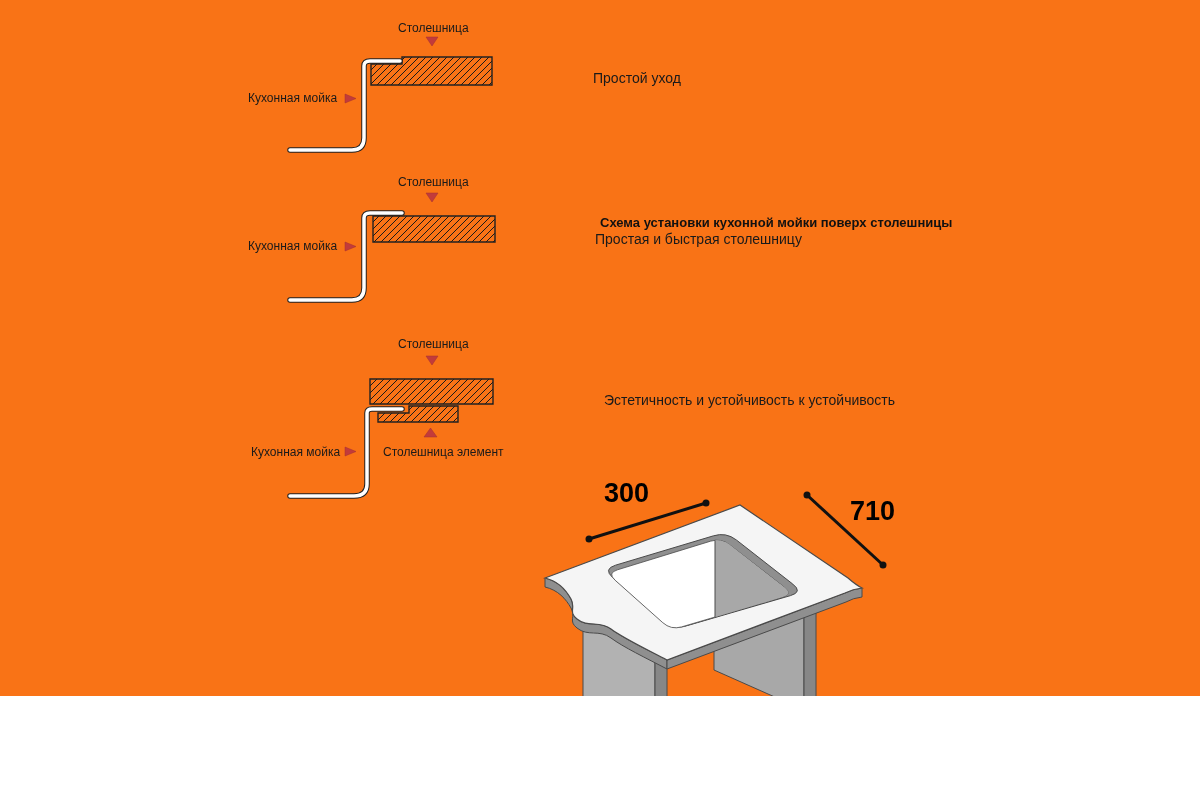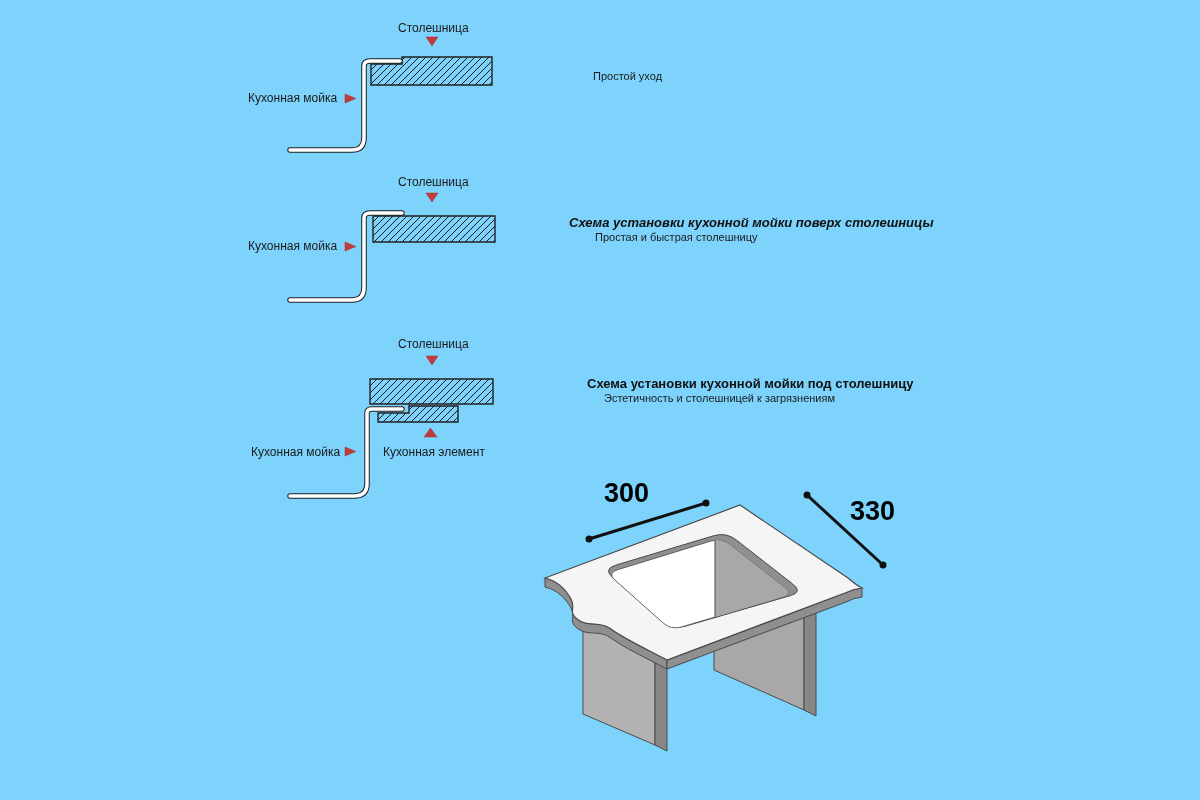--- a/index.html
+++ b/index.html
@@ -1,21 +1,21 @@
 <!DOCTYPE html>
 <html><head>
 <meta charset="utf-8">
 <style>
   html,body{margin:0;padding:0;background:#fff;}
-  #canvas{position:relative;width:1200px;height:800px;background:#7dd3fc;overflow:hidden;
+  #canvas{position:relative;width:1200px;height:696px;background:#f97316;overflow:hidden;
           font-family:"Liberation Sans",sans-serif;color:#1a1a1a;}
   .abs{position:absolute;}
   .lbl{position:absolute;font-size:12px;white-space:nowrap;color:#1a1a1a;}
   .title{position:absolute;font-size:13px;font-weight:bold;white-space:nowrap;color:#111;}
-  .sub{position:absolute;font-size:11px;white-space:nowrap;color:#1a1a1a;}
+  .sub{position:absolute;font-size:14px;white-space:nowrap;color:#1a1a1a;}
   .dim{position:absolute;font-size:27px;font-weight:bold;white-space:nowrap;color:#000;}
   svg{display:block;}
 </style>
 </head>
 <body>
 
 <div id="canvas">
 
   <svg class="abs" style="left:240px;top:10px;" width="270" height="160" viewBox="240 10 270 160">
     <defs>
@@ -35,37 +35,36 @@
 
   <svg class="abs" style="left:240px;top:170px;" width="270" height="145" viewBox="240 170 270 145">
     <path d="M373,216 L495,216 L495,242 L373,242 Z" fill="url(#hatch)" stroke="#222" stroke-width="1.4"></path>
     <path d="M290,300 L352,300 Q364,300 364,288 L364,218 Q364,213 370,213 L402,213" fill="none" stroke="#222" stroke-width="5.5" stroke-linecap="round" stroke-linejoin="round"></path>
     <path d="M290,300 L352,300 Q364,300 364,288 L364,218 Q364,213 370,213 L402,213" fill="none" stroke="#fff" stroke-width="3.5" stroke-linecap="round" stroke-linejoin="round"></path>
     <polygon points="426,193 438,193 432,202" fill="#c23b3b" stroke="#a53030" stroke-width="0.5"></polygon>
     <polygon points="345,242 345,251 356,246.5" fill="#c23b3b" stroke="#a53030" stroke-width="0.5"></polygon>
   </svg>
   <div class="lbl" style="left:398px;top:175px;">Столешница</div>
   <div class="lbl" style="left:248px;top:239px;">Кухонная мойка</div>
-  <div class="title" style="left:569px;top:215px;font-style:italic;">Схема установки кухонной мойки поверх столешницы</div>
+  <div class="title" style="left:600px;top:215px;">Схема установки кухонной мойки поверх столешницы</div>
   <div class="sub" style="left:595px;top:231px;">Простая и быстрая столешницу</div>
 
   <svg class="abs" style="left:240px;top:330px;" width="270" height="180" viewBox="240 330 270 180">
     <path d="M370,379 L493,379 L493,404 L370,404 Z" fill="url(#hatch)" stroke="#222" stroke-width="1.4"></path>
     <path d="M409,406 L458,406 L458,422 L378,422 L378,413 L409,413 Z" fill="url(#hatch)" stroke="#222" stroke-width="1.4"></path>
     <path d="M290,496 L354,496 Q367,496 367,484 L367,413 Q367,409 372,409 L402,409" fill="none" stroke="#222" stroke-width="5.5" stroke-linecap="round" stroke-linejoin="round"></path>
     <path d="M290,496 L354,496 Q367,496 367,484 L367,413 Q367,409 372,409 L402,409" fill="none" stroke="#fff" stroke-width="3.5" stroke-linecap="round" stroke-linejoin="round"></path>
     <polygon points="426,356 438,356 432,365" fill="#c23b3b" stroke="#a53030" stroke-width="0.5"></polygon>
     <polygon points="345,447 345,456 356,451.5" fill="#c23b3b" stroke="#a53030" stroke-width="0.5"></polygon>
     <polygon points="424,437 437,437 430.5,428" fill="#c23b3b" stroke="#a53030" stroke-width="0.5"></polygon>
   </svg>
   <div class="lbl" style="left:398px;top:337px;">Столешница</div>
   <div class="lbl" style="left:251px;top:445px;">Кухонная мойка</div>
-  <div class="lbl" style="left:383px;top:445px;">Кухонная элемент</div>
-  <div class="title" style="left:587px;top:376px;">Схема установки кухонной мойки под столешницу</div>
-  <div class="sub" style="left:604px;top:392px;">Эстетичность и столешницей к загрязнениям</div>
+  <div class="lbl" style="left:383px;top:445px;">Столешница элемент</div>
+  <div class="sub" style="left:604px;top:392px;">Эстетичность и устойчивость к устойчивость</div>
 
   <svg class="abs" style="left:530px;top:480px;" width="450" height="320" viewBox="530 480 450 320">
     <defs>
       <clipPath id="holeClip">
         <path d="M617.5,569.8 L710.5,541.2 Q721,538 729.7,544.8 L784.3,587.2 Q793,594 782.4,597.1
                  L681.6,626.9 Q671,630 662.8,622.7 L615.2,580.3 Q607,573 617.5,569.8 Z"></path>
       </clipPath>
     </defs>
 
     <g>
@@ -99,15 +98,15 @@
       <circle cx="589" cy="539" r="3.5" stroke="none"></circle>
       <circle cx="706" cy="503" r="3.5" stroke="none"></circle>
     </g>
     <g stroke="#111" fill="#111">
       <line x1="807" y1="495" x2="883" y2="565" stroke-width="3"></line>
       <circle cx="807" cy="495" r="3.5" stroke="none"></circle>
       <circle cx="883" cy="565" r="3.5" stroke="none"></circle>
     </g>
   </svg>
   <div class="dim" style="left:604px;top:478px;">300</div>
-  <div class="dim" style="left:850px;top:496px;">330</div>
+  <div class="dim" style="left:850px;top:496px;">710</div>
 
 </div>
 
 </body></html>

